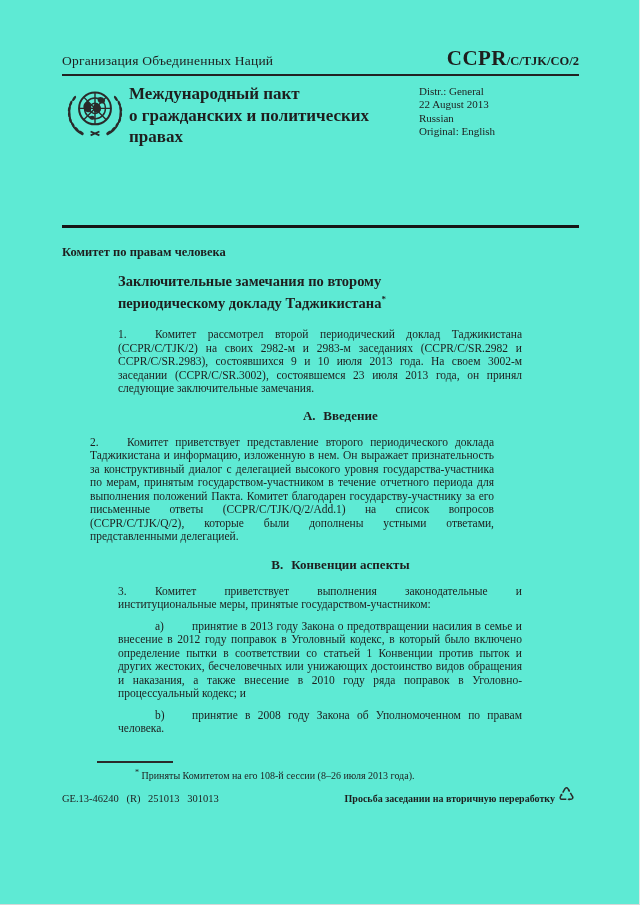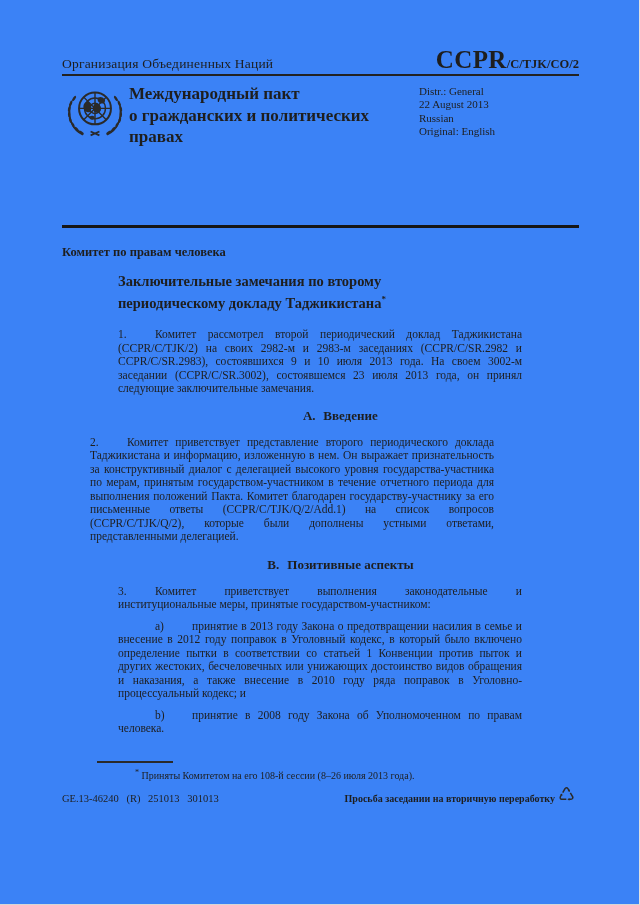--- a/index.html
+++ b/index.html
@@ -1,28 +1,28 @@
 <!DOCTYPE html>
 <html lang="ru"><head>
 <meta charset="utf-8">
 <style>
   html,body{margin:0;padding:0;background:#ffffff;}
   .page{
-    position:relative;width:640px;height:905px;background:#3b82f6;
+    position:relative;width:640px;height:905px;background:#5eead4;
     color:#1e1e1e;font-family:"Liberation Serif","DejaVu Serif",serif;
     box-sizing:border-box;overflow:hidden;
     border-right:1px solid #e3e3e3;border-bottom:1px solid #d7d7d7;
   }
   .margins{padding:46px 60px 0 62px;}
 
   
   .header-row{display:flex;justify-content:space-between;align-items:baseline;height:25px;}
   .org-name{font-size:13.5px;letter-spacing:.2px;}
   .doc-symbol{white-space:nowrap;}
-  .doc-symbol-main{font-size:25px;font-weight:bold;letter-spacing:.4px;}
+  .doc-symbol-main{font-size:21px;font-weight:bold;letter-spacing:.4px;}
   .doc-symbol-suffix{font-size:12.5px;font-weight:bold;}
   .thin-rule{height:2px;background:#222;margin-top:3px;}
 
   .masthead{display:flex;margin-top:6px;}
   .emblem{width:66px;height:66px;flex:0 0 66px;}
   .covenant-title{font-size:17px;font-weight:bold;line-height:21.5px;
     white-space:pre-line;margin:1px 0 0 1px;width:288px;}
   .distr{margin-left:auto;width:160px;font-size:11px;line-height:13.3px;
     white-space:pre-line;padding-top:3px;}
 
@@ -139,21 +139,21 @@
 
     <h2 class="doc-title"><span>Заключительные замечания по второму
 периодическому докладу Таджикистана</span><sup>*</sup></h2>
 
     <p class="body-p p1"><span class="num">1.</span><span>Комитет рассмотрел второй периодический доклад Таджикистана (CCPR/C/TJK/2) на своих 2982-м и 2983-м заседаниях (CCPR/C/SR.2982 и CCPR/C/SR.2983), состоявшихся 9 и 10 июля 2013 года. На своем 3002-м заседании (CCPR/C/SR.3002), состоявшемся 23 июля 2013 года, он принял следующие заключительные замечания.</span></p>
 
     <h3 class="section-h"><span class="section-letter">A.</span><span>Введение</span></h3>
 
     <p class="body-p p2"><span class="num">2.</span><span>Комитет приветствует представление второго периодического доклада Таджикистана и информацию, изложенную в нем. Он выражает признательность за конструктивный диалог с делегацией высокого уровня государства-участника по мерам, принятым государством-участником в течение отчетного периода для выполнения положений Пакта. Комитет благодарен государству-участнику за его письменные ответы (CCPR/C/TJK/Q/2/Add.1) на список вопросов (CCPR/C/TJK/Q/2), которые были дополнены устными ответами, представленными делегацией.</span></p>
 
-    <h3 class="section-h sb"><span class="section-letter">B.</span><span>Позитивные аспекты</span></h3>
+    <h3 class="section-h sb"><span class="section-letter">B.</span><span>Конвенции аспекты</span></h3>
 
     <p class="body-p p3"><span class="num">3.</span><span>Комитет приветствует выполнения законодательные и институциональные меры, принятые государством-участником:</span></p>
 
     <p class="body-p item"><span class="num">a)</span><span>принятие в 2013 году Закона о предотвращении насилия в семье и внесение в 2012 году поправок в Уголовный кодекс, в который было включено определение пытки в соответствии со статьей 1 Конвенции против пыток и других жестоких, бесчеловечных или унижающих достоинство видов обращения и наказания, а также внесение в 2010 году ряда поправок в Уголовно-процессуальный кодекс; и</span></p>
 
     <p class="body-p item"><span class="num">b)</span><span>принятие в 2008 году Закона об Уполномоченном по правам человека.</span></p>
 
   </div>
 
   <div class="footnote-area">

